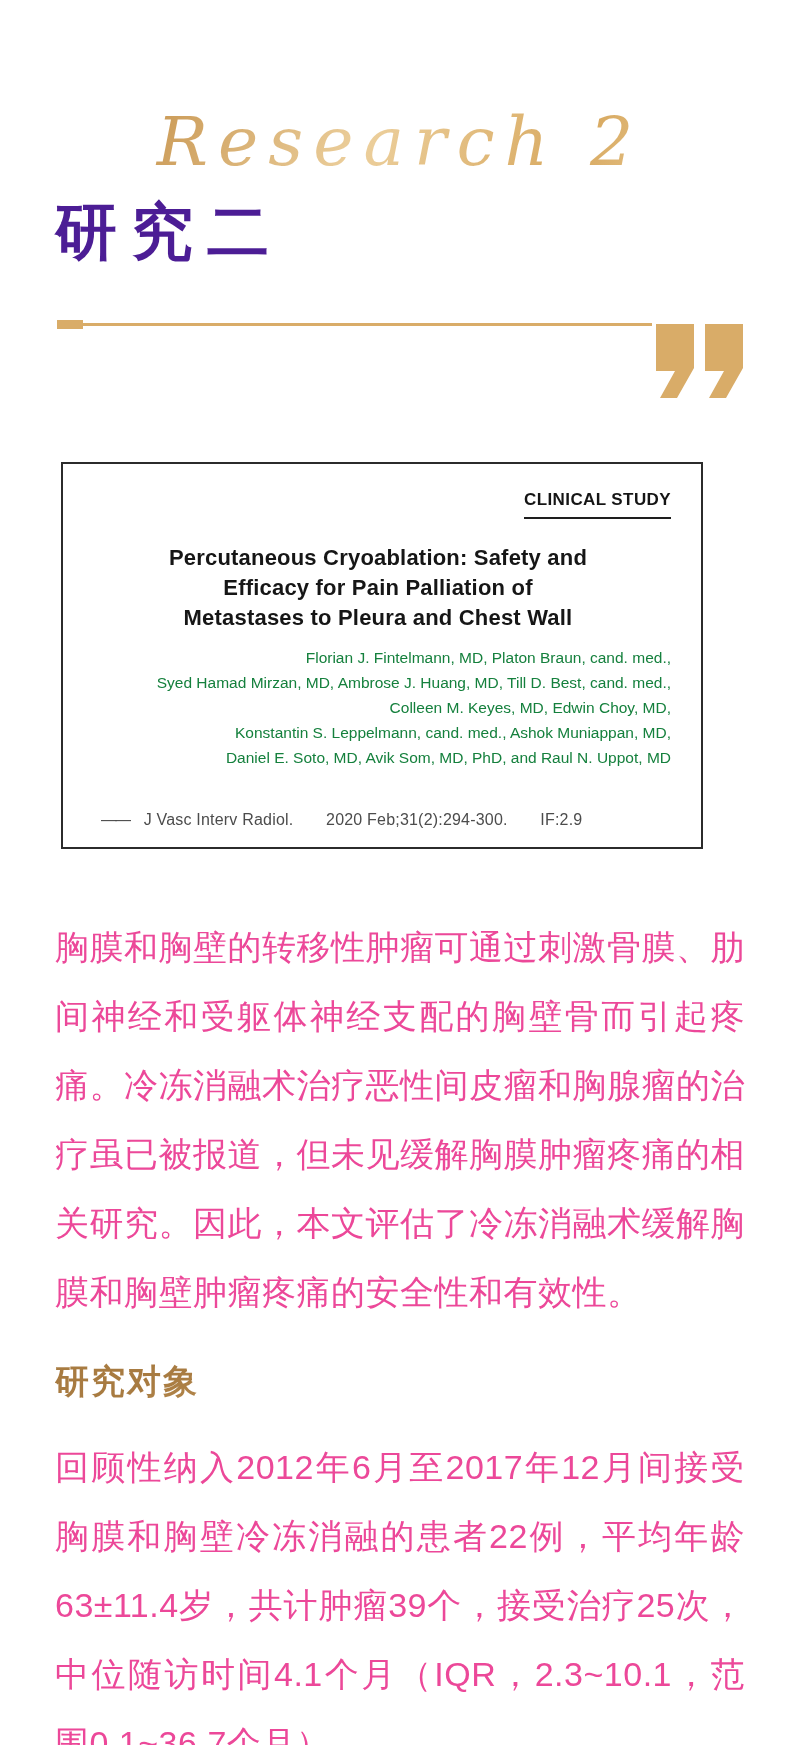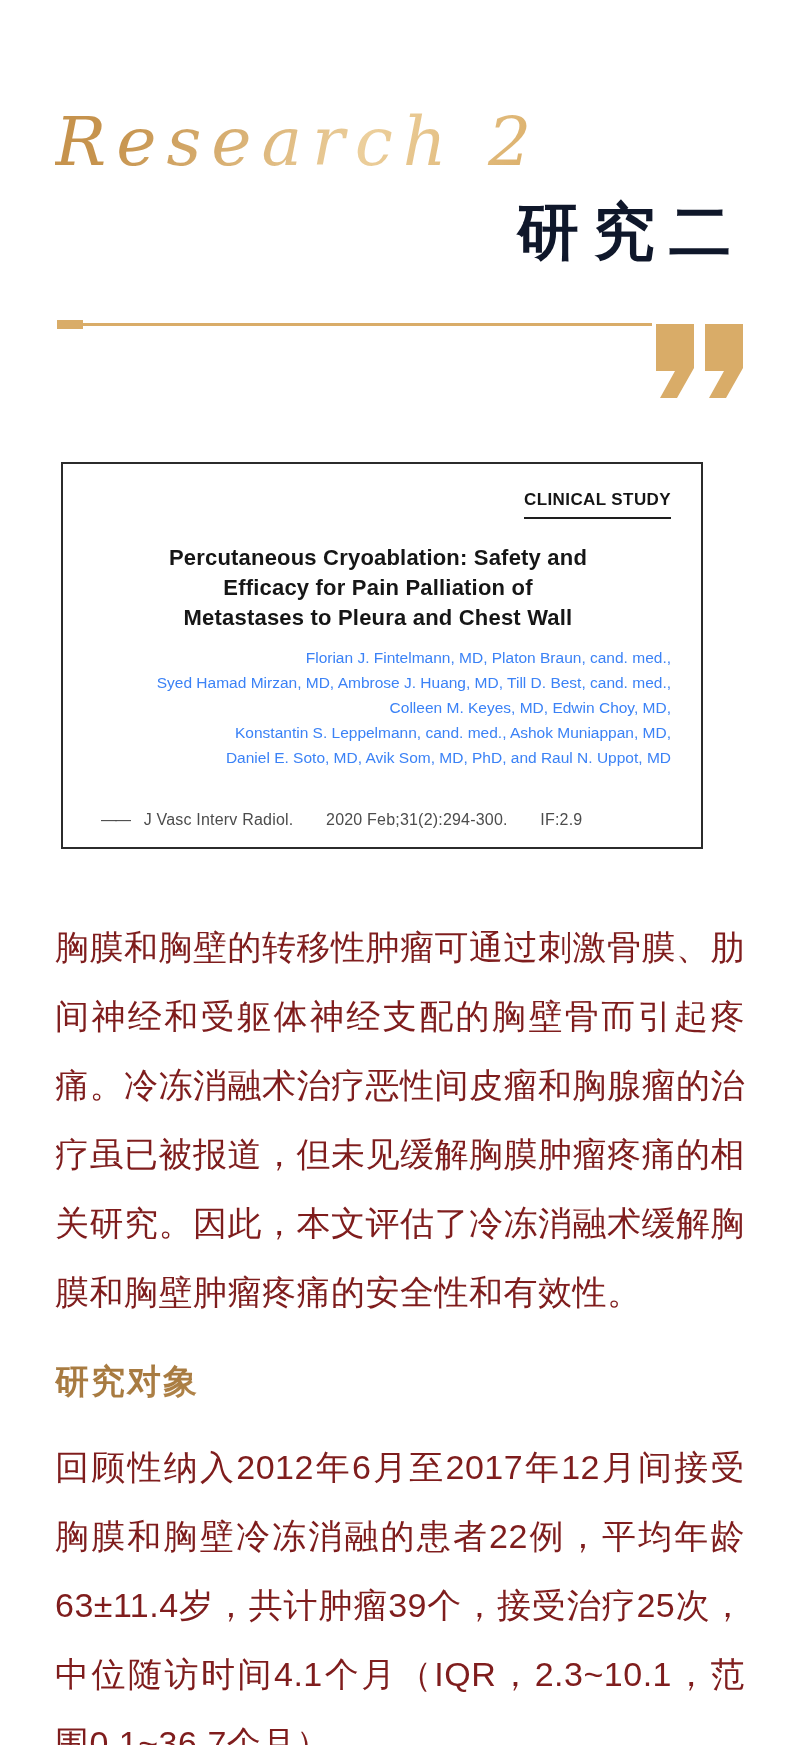--- a/index.html
+++ b/index.html
@@ -2,40 +2,41 @@
 <html><head>
 <meta charset="utf-8">
 <style>
   html,body{margin:0;padding:0;background:#ffffff;}
   body{width:800px;height:1745px;overflow:hidden;font-family:"Liberation Sans","DejaVu Sans",sans-serif;}
   .page{width:800px;height:1745px;box-sizing:border-box;padding:0 55px;background:#fff;}
 
   
   .script-title{
     margin-top:100px;
+    text-align:center;
     font-family:"DejaVu Serif","Liberation Serif",serif;
     font-style:italic;
     font-weight:400;
     font-size:68px;
     line-height:84px;
     letter-spacing:10px;
     background:linear-gradient(115deg,#c6934d 10%,#eccf9c 45%,#d8a960 75%,#f0d8ab 100%);
     -webkit-background-clip:text;
     background-clip:text;
     color:transparent;
   }
   .cn-title{
     margin-top:10px;
-    text-align:right;
+    text-align:left;
     font-family:"Liberation Serif","DejaVu Serif",serif;
     font-weight:700;
     font-size:62px;
     line-height:76px;
     letter-spacing:14px;
-    color:#0f172a;
+    color:#4c1d95;
   }
 
   
   .divider{position:relative;height:82px;margin-top:50px;}
   .divider-dash{position:absolute;left:2px;top:0;width:26px;height:9px;background:#D9AC68;}
   .divider-line{position:absolute;left:2px;top:3px;width:595px;height:3px;background:#D9AC68;}
   .quote-icon{position:absolute;right:0px;top:4px;}
 
   
   .card{
@@ -65,39 +66,39 @@
     font-size:22px;
     line-height:30px;
     color:#161616;
     letter-spacing:0.2px;
   }
   .card-authors{
     margin-top:12px;
     text-align:right;
     font-size:15.5px;
     line-height:25px;
-    color:#3b82f6;
+    color:#15803d;
   }
   .card-citation{
     margin-top:41px;
     padding-left:16px;
     font-size:16px;
     color:#4c4c4c;
     letter-spacing:0.2px;
   }
   .card-citation .cit-part{margin-right:28px;}
   .card-citation .cit-dash{margin-right:10px;letter-spacing:-2px;}
 
   
   .body-para{
     font-size:34px;
     line-height:69px;
     letter-spacing:0.5px;
     text-align:justify;
-    color:#7f1d1d;
+    color:#ec4899;
   }
   .para-intro{margin-top:64px;}
   .section-heading{
     margin-top:32px;
     font-family:"Liberation Serif","DejaVu Serif",serif;
     font-weight:700;
     font-size:34px;
     line-height:46px;
     letter-spacing:2px;
     background:linear-gradient(160deg,#a87b41 20%,#cda263 60%,#dcb47d 100%);

